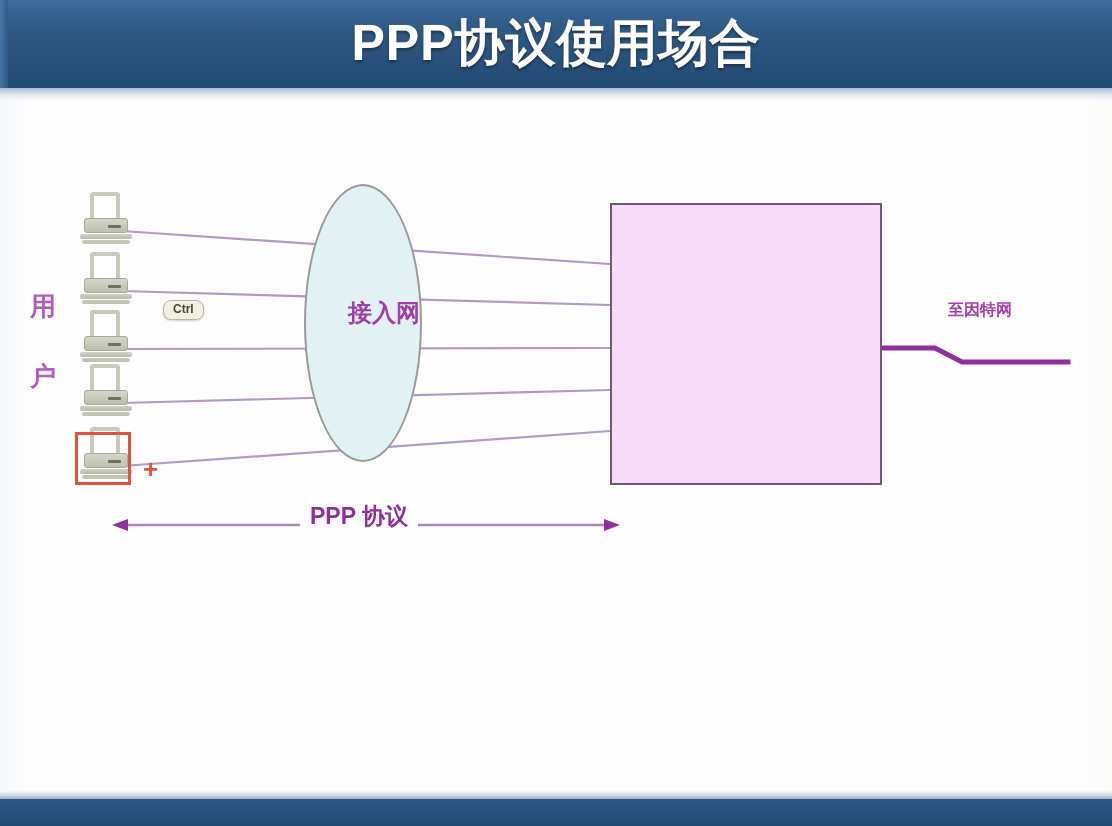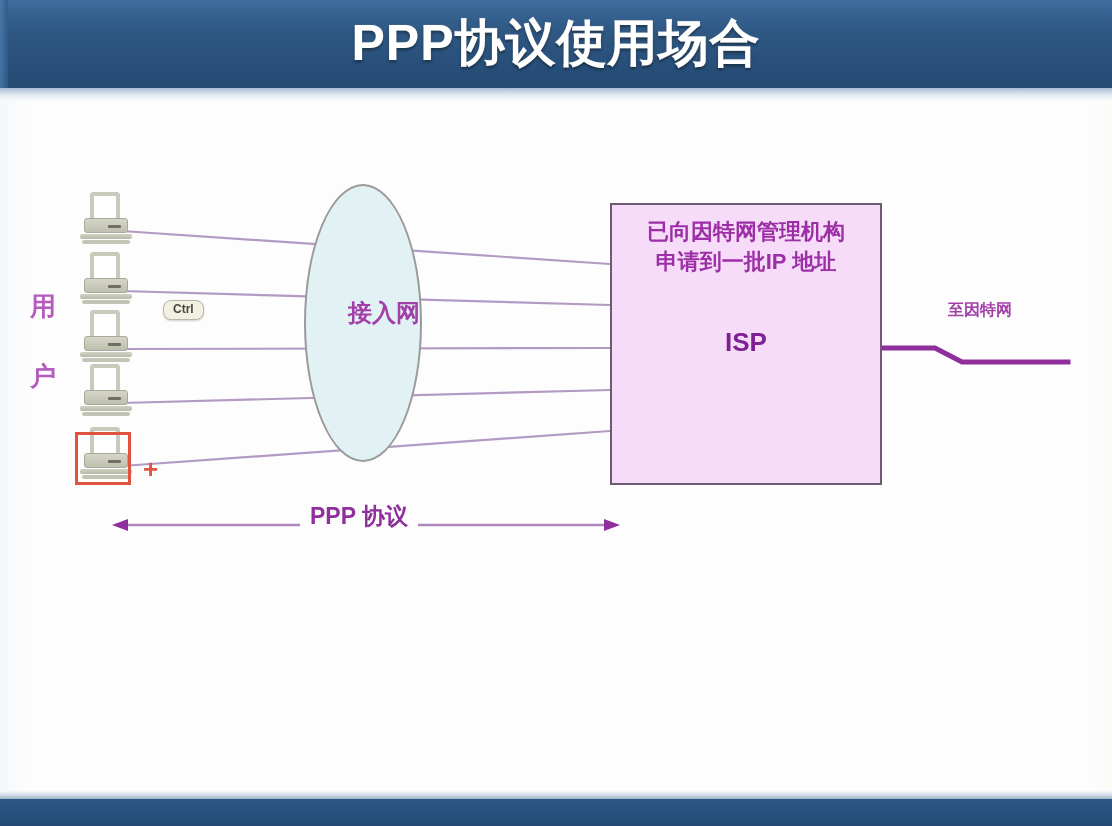--- a/index.html
+++ b/index.html
@@ -350,25 +350,20 @@
 
     <div class="selection-box" style="left:75px; top:332px; width:56px; height:53px;"></div>
     <div class="plus-cursor" style="left:143px; top:356px;">+</div>
 
     <div class="ctrl-badge" style="left:122px; top:200px;">Ctrl</div>
 
     <div class="access-ellipse"></div>
     <div class="access-label">接入网</div>
 
     <div class="isp-box"></div>
-    <div class="isp-note">
-      <div>已向因特网管理机构</div>
-      <div>申请到一批IP 地址</div>
-    </div>
-    <div class="isp-name">ISP</div>
 
     <div class="internet-label">至因特网</div>
 
     <div class="ppp-label">PPP 协议</div>
 
   </div>
 
   <div class="footer-sep"></div>
   <div class="footer-band"></div>
 

